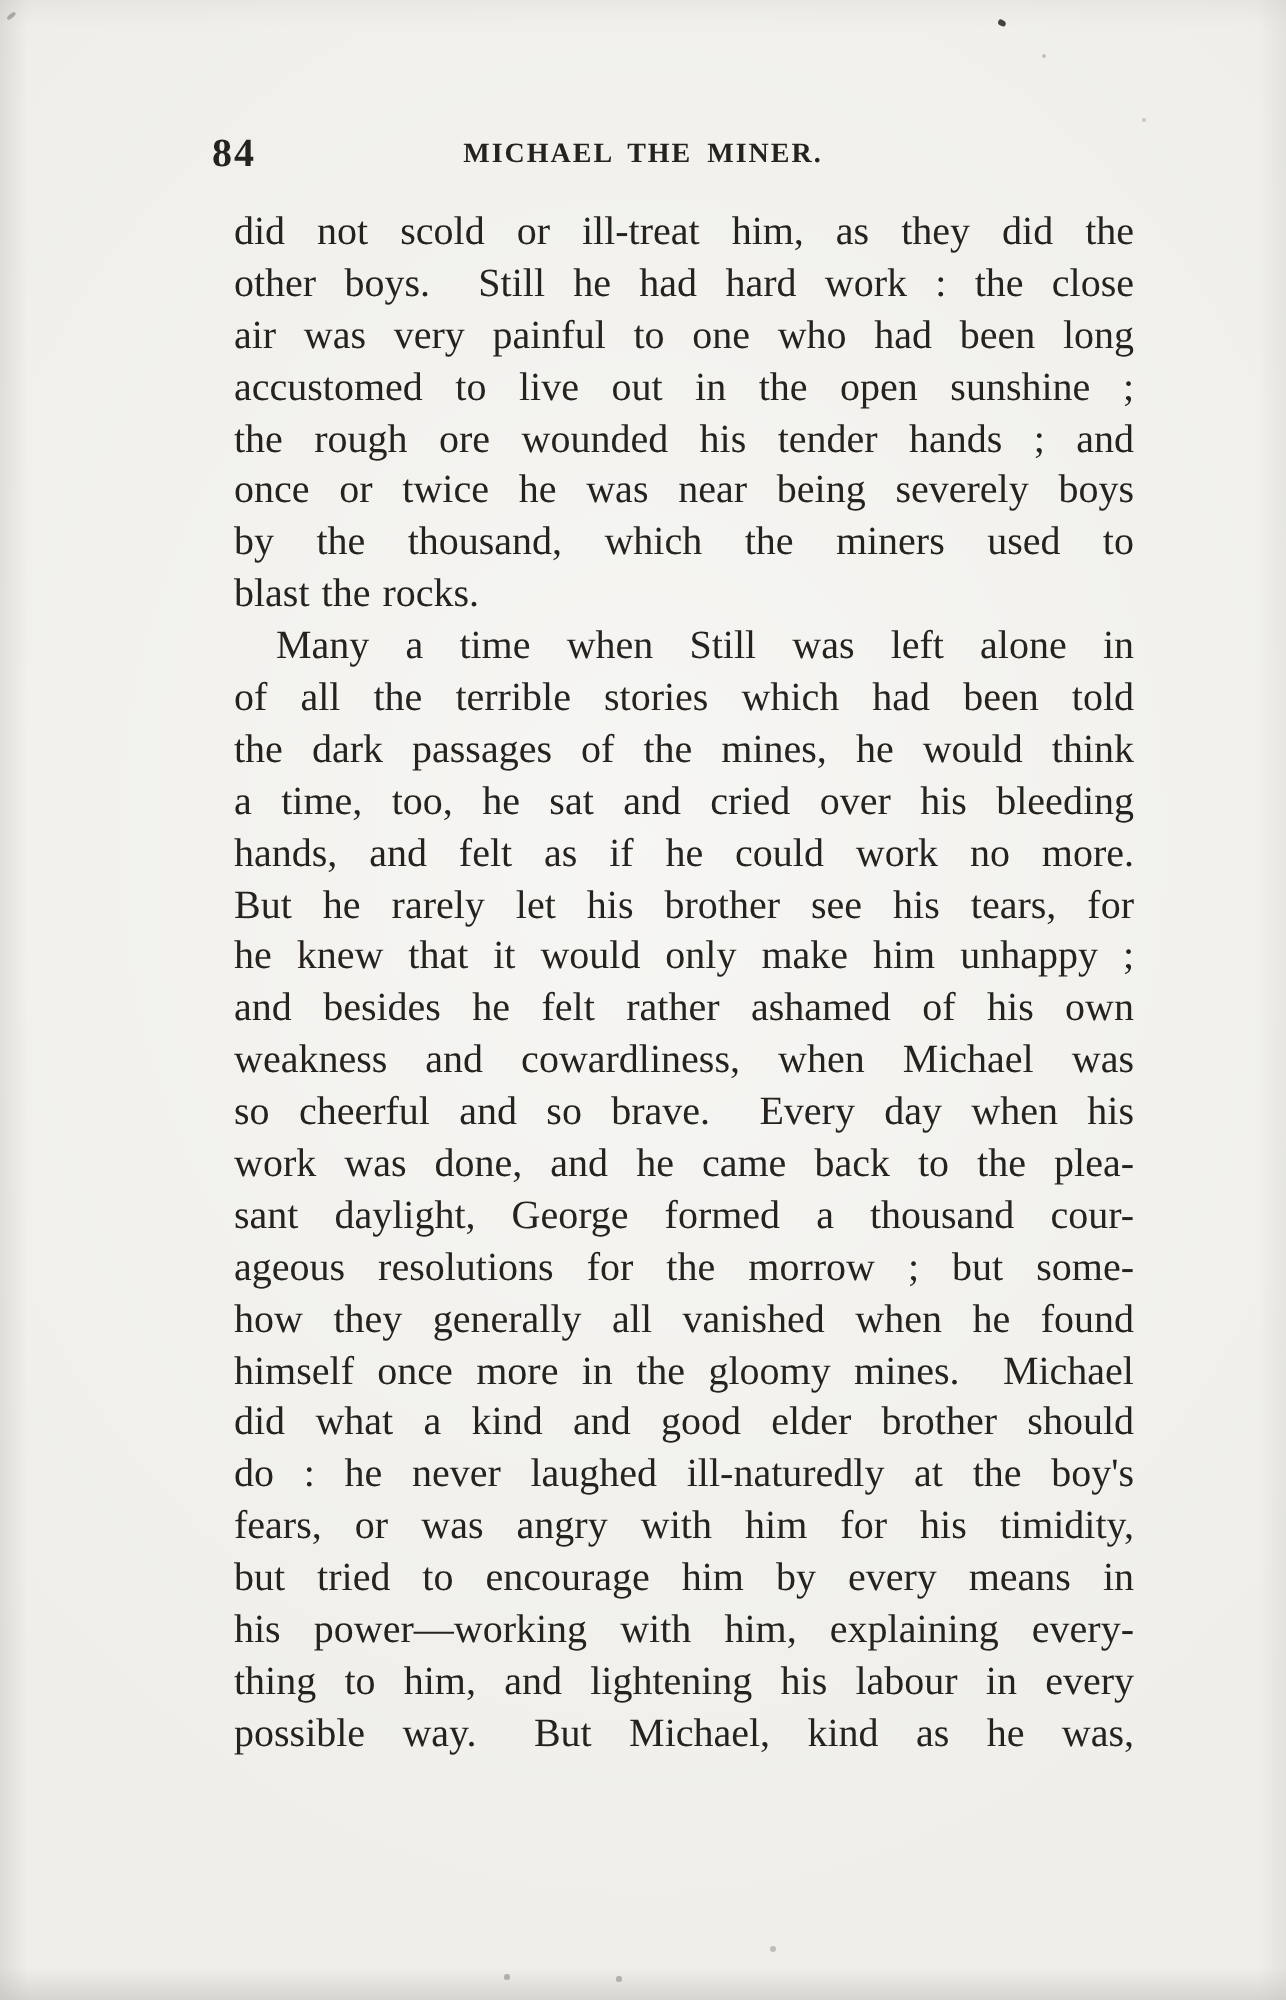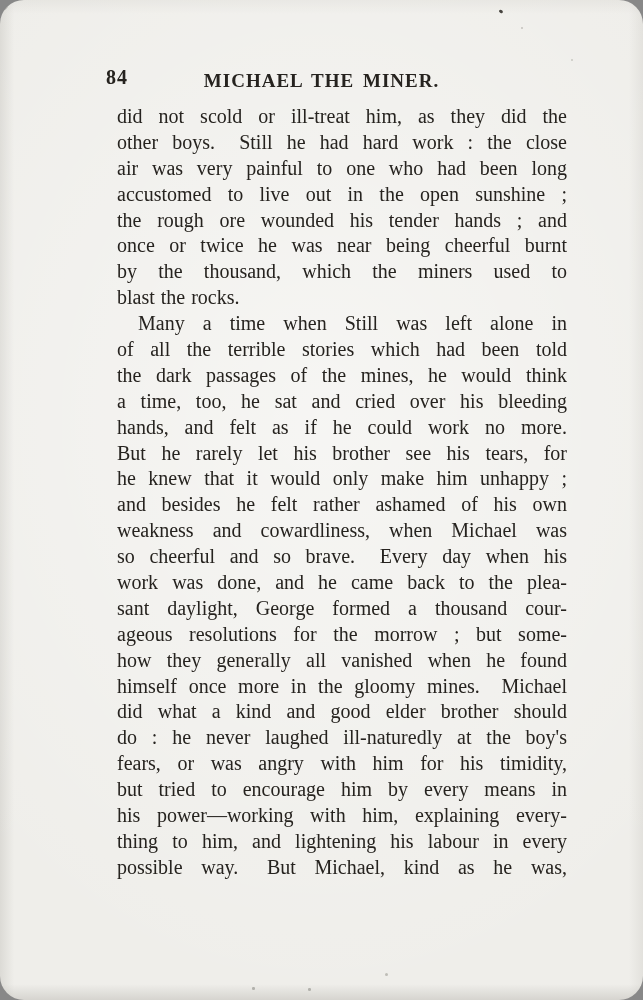--- a/index.html
+++ b/index.html
@@ -10,21 +10,20 @@
     margin: 0;
     overflow: hidden;
     background:
       radial-gradient(120% 95% at 50% 42%, rgba(255,255,255,0.45) 0%, rgba(255,255,255,0) 62%),
       linear-gradient(90deg, rgba(188,186,180,0.38) 0%, rgba(0,0,0,0) 2.2%, rgba(0,0,0,0) 97.8%, rgba(198,196,190,0.30) 100%),
       linear-gradient(0deg, rgba(183,181,175,0.45) 0%, rgba(0,0,0,0) 1.6%),
       linear-gradient(180deg, rgba(198,196,190,0.22) 0%, rgba(0,0,0,0) 1.4%),
       #efeeea;
     font-family: "Liberation Serif", "DejaVu Serif", serif;
     color: #26231f;
-    border-radius: 24px;
   }
   .running-header {
     position: absolute;
     top: 66px;
     left: 0;
     right: 0;
     height: 26px;
   }
   .page-number {
     position: absolute;
@@ -33,21 +32,21 @@
     font-size: 20px;
     font-weight: bold;
     letter-spacing: 1px;
   }
   .running-title {
     position: absolute;
     left: 0;
     right: 0;
     top: 4px;
     text-align: center;
-    font-size: 19px;
+    font-size: 14px;
     font-weight: bold;
     letter-spacing: 1px;
     word-spacing: 3px;
   }
   .text-block {
     position: absolute;
     left: 117px;
     top: 104px;
     width: 450px;
   }
@@ -96,21 +95,21 @@
   </header>
 
   <main class="text-block">
 
     <div class="paragraph">
       <div class="line">did not scold or ill-treat him, as they did the</div>
       <div class="line">other boys.  Still he had hard work : the close</div>
       <div class="line">air was very painful to one who had been long</div>
       <div class="line">accustomed to live out in the open sunshine ;</div>
       <div class="line">the rough ore wounded his tender hands ; and</div>
-      <div class="line">once or twice he was near being cheerful burnt</div>
+      <div class="line">once or twice he was near being severely boys</div>
       <div class="line">by the thousand, which the miners used to</div>
       <div class="line para-end">blast the rocks.</div>
     </div>
 
     <div class="paragraph">
       <div class="line indent">Many a time when Still was left alone in</div>
       <div class="line">of all the terrible stories which had been told</div>
       <div class="line">the dark passages of the mines, he would think</div>
       <div class="line">a time, too, he sat and cried over his bleeding</div>
       <div class="line">hands, and felt as if he could work no more.</div>

